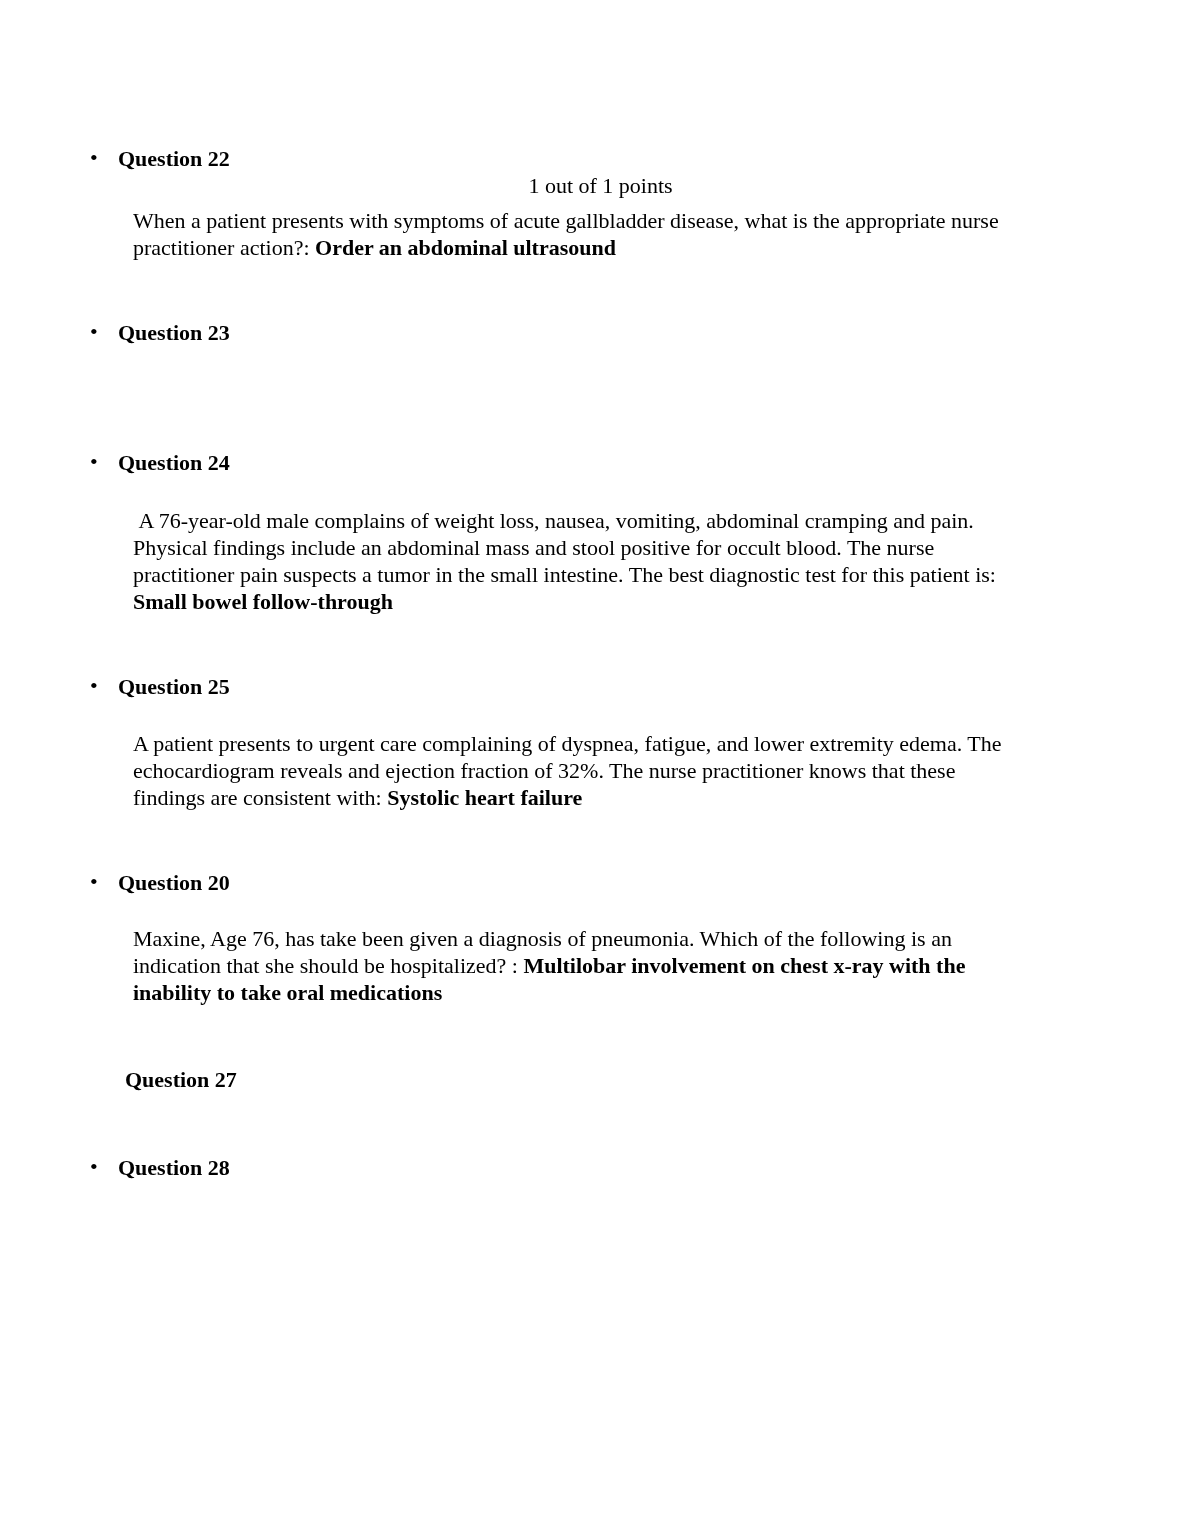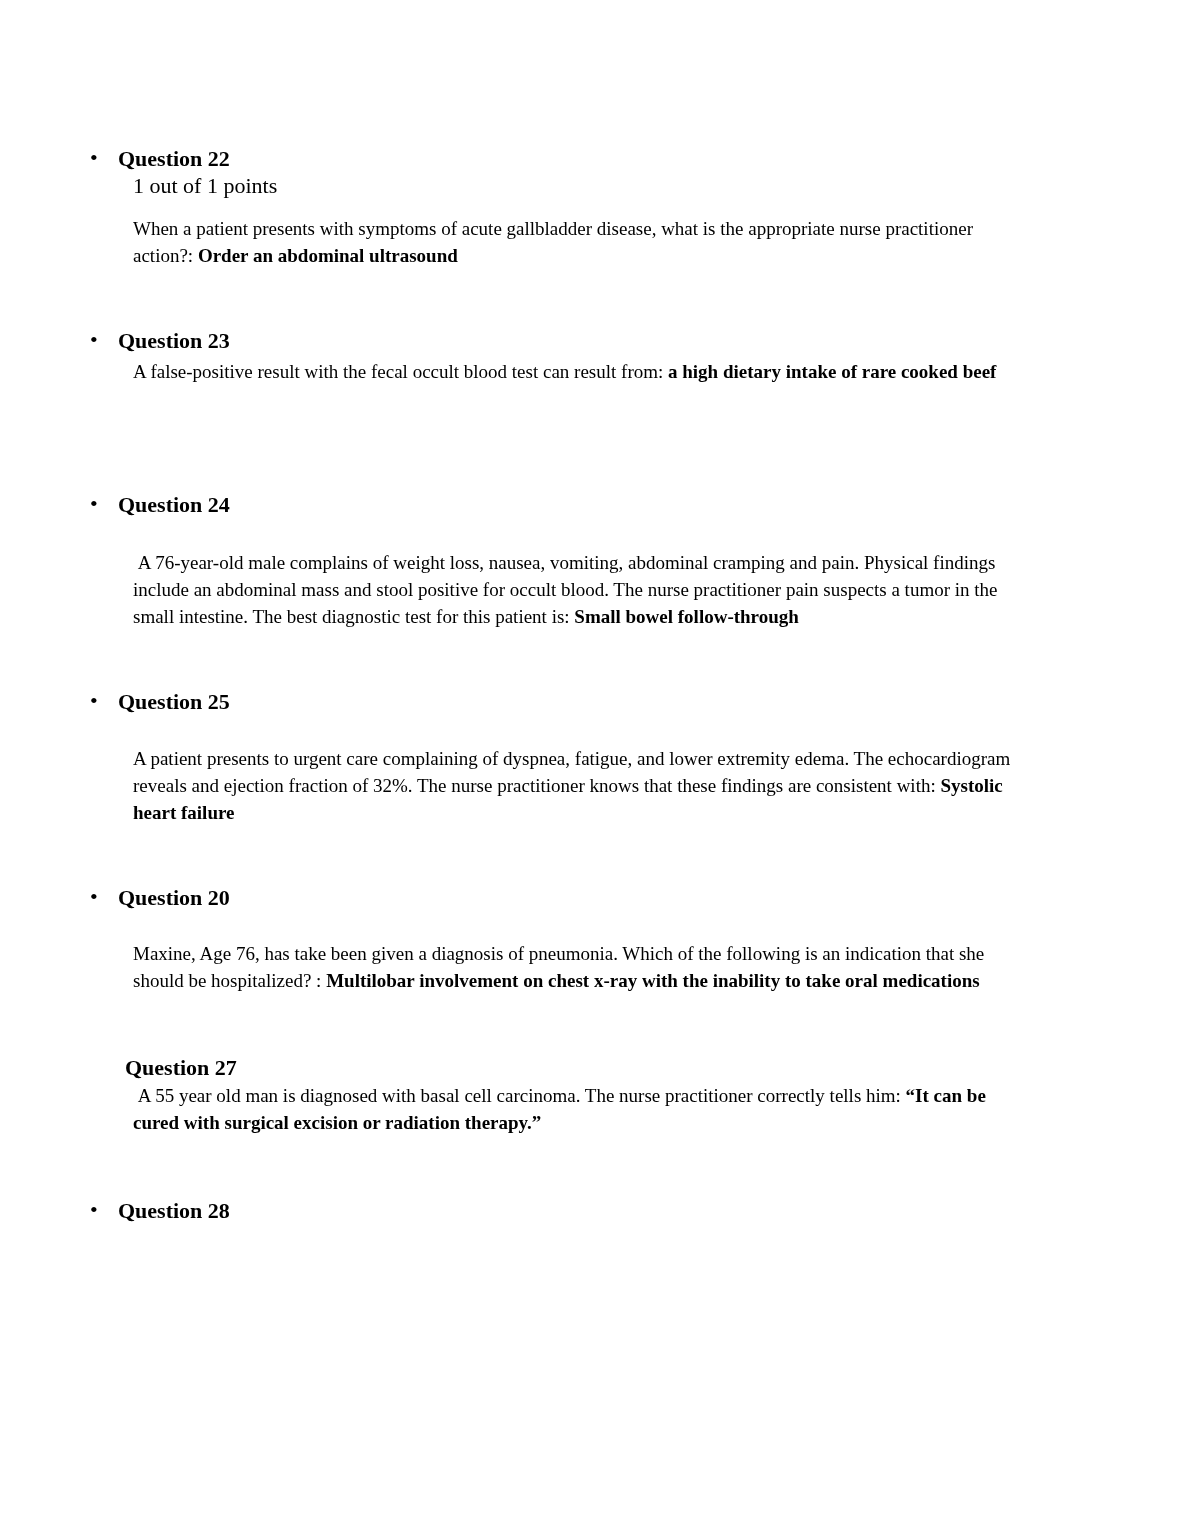--- a/index.html
+++ b/index.html
@@ -38,29 +38,29 @@
     margin: 0;
     padding-left: 118px;
     font-weight: bold;
     font-size: 22px;
     line-height: 27px;
   }
   .q-title--flush {
     padding-left: 125px;
   }
   .points-line {
-    margin: 0 122px 16px 133px;
-    text-align: left;
+    margin: 0 122px 8px 133px;
+    text-align: center;
     font-size: 22px;
     line-height: 27px;
   }
   .q-body {
     margin: 7px 0 0 133px;
     width: 880px;
-    font-size: 19px;
+    font-size: 22px;
     line-height: 27px;
     white-space: pre-wrap;
   }
   .q-body--spaced {
     line-height: 32px;
   }
   .q-body b, .q-body .seg-bold {
     font-weight: bold;
   }
 </style>
@@ -76,21 +76,20 @@
     </div>
     <div class="points-line">1 out of 1 points</div>
     <p class="q-body"><span>When a patient presents with symptoms of acute gallbladder disease, what is the appropriate nurse practitioner action?: </span><span class="seg-bold">Order an abdominal ultrasound</span></p>
   </section>
 
   <section class="question" style="margin-top:58px">
     <div class="q-head">
       <span class="bullet">•</span>
       <div class="q-title">Question 23</div>
     </div>
-    <p class="q-body q-body--spaced" style="margin-top:2px"><span>A false-positive result with the fecal occult blood test can result from: </span><span class="seg-bold">a high dietary intake of rare cooked beef</span></p>
   </section>
 
   <section class="question" style="margin-top:103px">
     <div class="q-head">
       <span class="bullet">•</span>
       <div class="q-title">Question 24</div>
     </div>
     <p class="q-body" style="margin-top:31px"><span> A 76-year-old male complains of weight loss, nausea, vomiting, abdominal cramping and pain. Physical findings include an abdominal mass and stool positive for occult blood. The nurse practitioner pain suspects a tumor in the small intestine. The best diagnostic test for this patient is: </span><span class="seg-bold">Small bowel follow-through</span></p>
   </section>
 
@@ -107,21 +106,20 @@
       <span class="bullet">•</span>
       <div class="q-title">Question 20</div>
     </div>
     <p class="q-body" style="margin-top:29px"><span>Maxine, Age 76, has take been given a diagnosis of pneumonia. Which of the following is an indication that she should be hospitalized? : </span><span class="seg-bold">Multilobar involvement on chest x-ray with the inability to take oral medications</span></p>
   </section>
 
   <section class="question" style="margin-top:60px">
     <div class="q-head">
       <div class="q-title q-title--flush">Question 27</div>
     </div>
-    <p class="q-body" style="margin-top:1px"><span> A 55 year old man is diagnosed with basal cell carcinoma. The nurse practitioner correctly tells him: </span><span class="seg-bold">“It can be cured with surgical excision or radiation therapy.”</span></p>
   </section>
 
   <section class="question" style="margin-top:61px">
     <div class="q-head">
       <span class="bullet">•</span>
       <div class="q-title">Question 28</div>
     </div>
   </section>
 
 </div>

